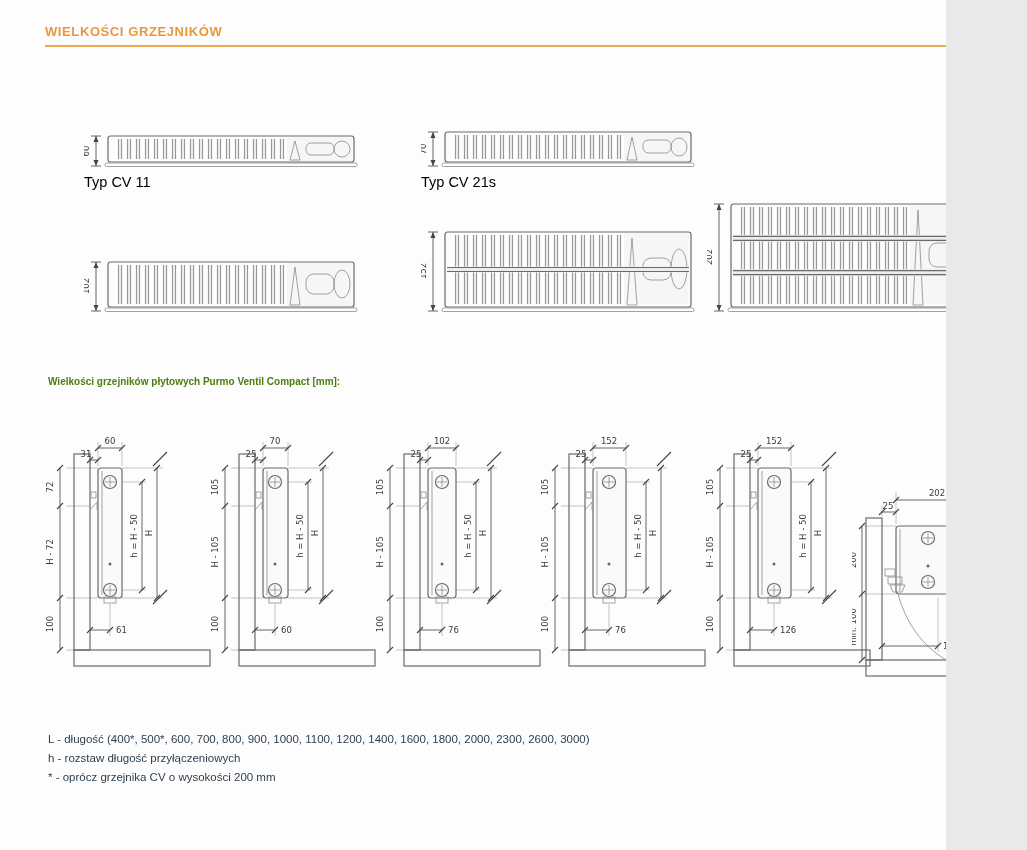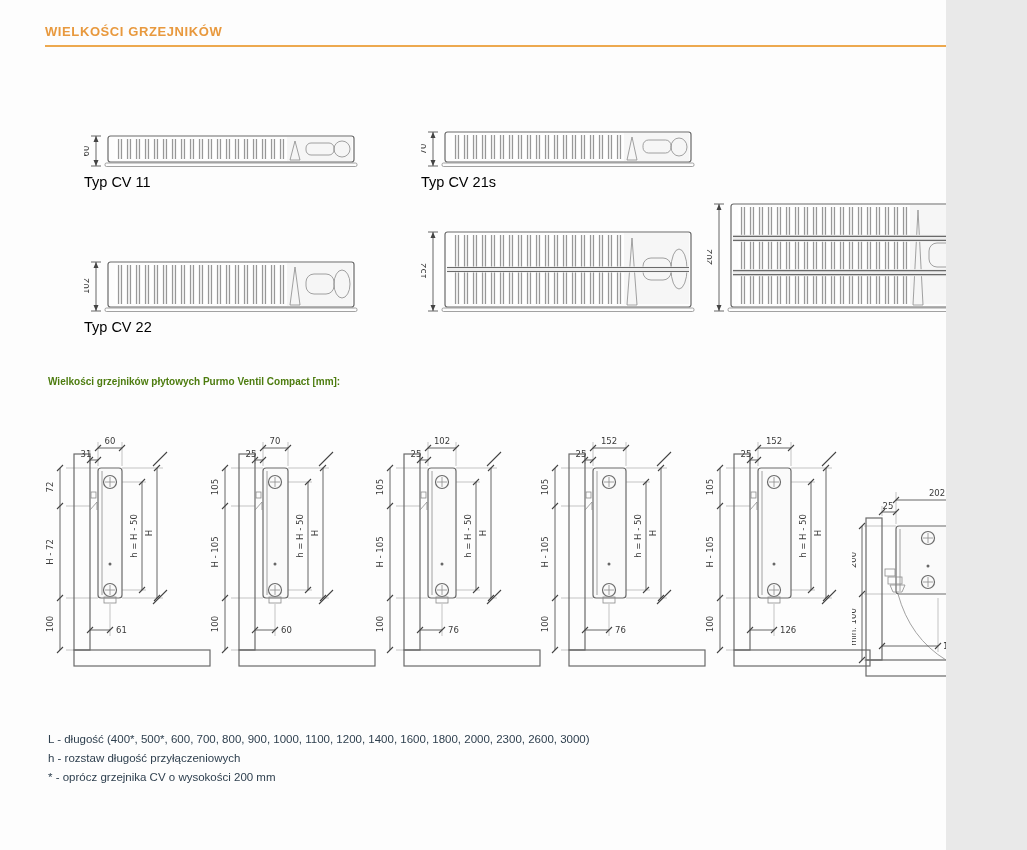--- a/index.html
+++ b/index.html
@@ -103,21 +103,20 @@
       </g>
       <g>
         <line class="s-dim" x1="12" y1="4" x2="12" y2="53"></line>
         <line class="s-dim" x1="7" y1="4" x2="17" y2="4"></line>
         <line class="s-dim" x1="7" y1="53" x2="17" y2="53"></line>
         <polygon class="arrow" points="12,4 9.5,10 14.5,10"></polygon>
         <polygon class="arrow" points="12,53 9.5,47 14.5,47"></polygon>
         <text x="5" y="28" text-anchor="middle" transform="rotate(-90 5 28)">102</text>
       </g>
     </svg>
-    <div class="lbl">Typ CV 22</div>
   </div>
 
   <div class="topview" style="left:421px;top:228px">
     <svg width="285" height="87" viewBox="0 0 285 87">
       <g>
         <rect x="24" y="4" width="246" height="75" rx="2.5" fill="#efefef" class="s-main"></rect>
         <rect x="31" y="7" width="172" height="69" fill="url(#fins)"></rect>
         <rect x="203" y="5" width="65" height="71" fill="#f6f6f6"></rect>
         <polygon points="206,77 211,10 216,77" fill="#fcfcfc" class="s-thin"></polygon>
         <rect x="222" y="30" width="28" height="22" rx="8" fill="#f2f2f2" class="s-thin"></rect>

